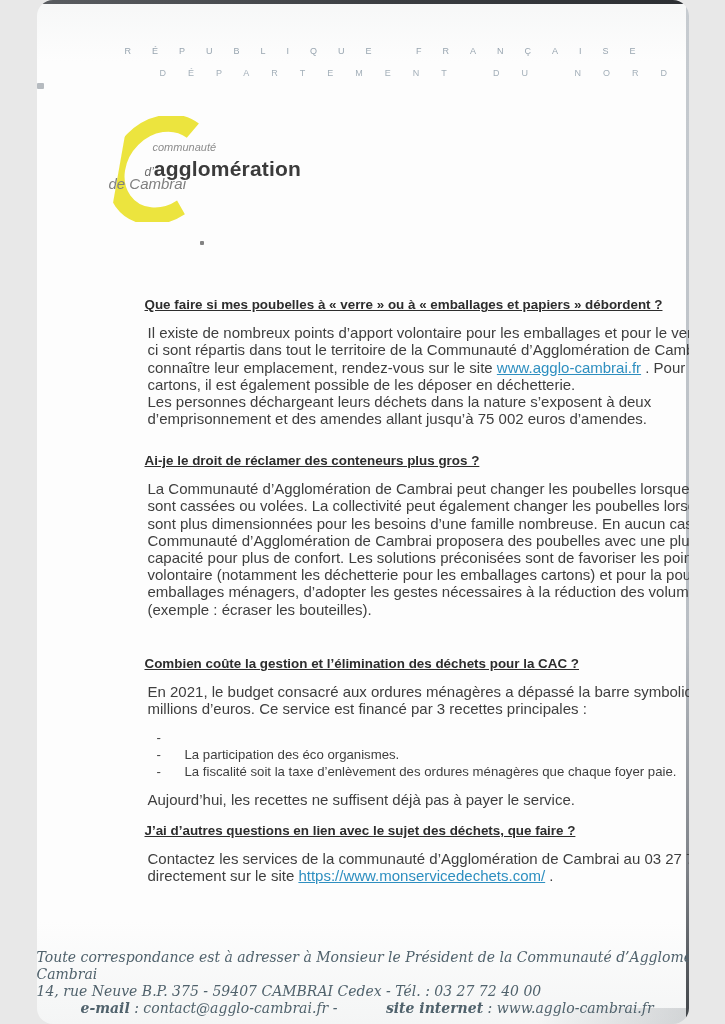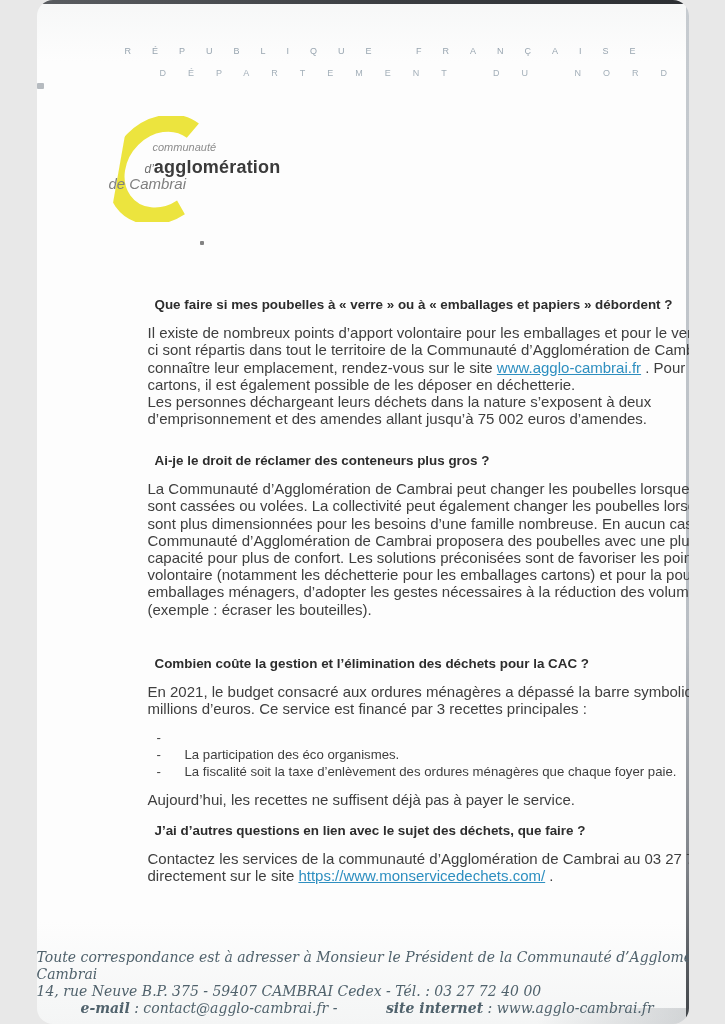--- a/index.html
+++ b/index.html
@@ -20,26 +20,26 @@
   .lh-line{position:absolute;left:88px;white-space:nowrap;color:#98a5b0;font-size:9px;}
   .lh-1{top:46px;letter-spacing:21px;}
   .lh-2{top:68px;letter-spacing:22px;color:#a3afb9;padding-left:35px;}
 
   .logo{position:absolute;left:70px;top:112px;width:250px;height:120px;}
   .logo-c{position:absolute;left:12px;top:4px;transform:skewX(-10deg);}
   .logo-line{position:absolute;white-space:nowrap;}
   .logo-w1{left:46px;top:29px;font-size:11px;font-style:italic;color:#8d8d8d;}
   .logo-w2{left:38px;top:45px;}
   .logo-w2 .dprefix{font-size:12px;color:#6e6e6e;font-style:italic;}
-  .logo-w2 .agglo{font-size:18px;font-weight:bold;color:#3b3b3b;letter-spacing:0.2px;}
+  .logo-w2 .agglo{font-size:21px;font-weight:bold;color:#3b3b3b;letter-spacing:0.2px;}
   .logo-w3{left:2px;top:63px;font-size:15px;font-style:italic;color:#7f7f7f;}
   .dot-artifact{position:absolute;left:163px;top:241px;width:4px;height:4px;background:#6d6d6d;border-radius:1px;opacity:.85;}
 
   .sec{position:absolute;left:100px;width:585px;}
-  .sec-h{font-size:13.4px;font-weight:bold;color:#2d2d2d;line-height:17.2px;margin:0 0 4px 18px;white-space:pre;}
+  .sec-h{font-size:13.4px;font-weight:bold;color:#2d2d2d;line-height:17.2px;margin:0 0 4px 8px;white-space:pre;text-decoration:underline;}
   .sec-b{font-size:15px;color:#3e3e3e;line-height:17.2px;margin:11px;white-space:pre;}
   .link{color:#2e8fc0;text-decoration:underline;cursor:pointer;}
   .bullet{display:flex;white-space:pre;font-size:13.2px;color:#3e3e3e;line-height:17.2px;}
   .bullet .dash{display:inline-block;padding-left:20px;width:28px;box-sizing:content-box;}
 
   .s1{top:296px;} .s2{top:452px;} .s3{top:655px;} .s4{top:822px;}
 
   .footer{position:absolute;left:0;top:949px;width:725px;text-align:left;
     font-family:"DejaVu Serif","Liberation Serif",serif;font-style:italic;
     color:#50626c;font-size:14px;line-height:17px;}

